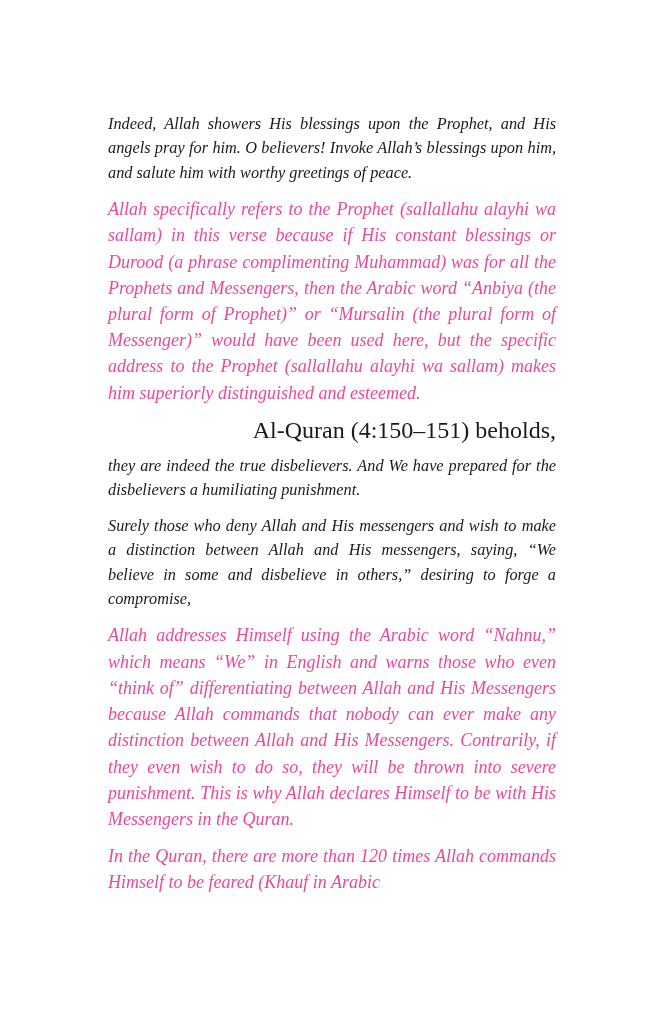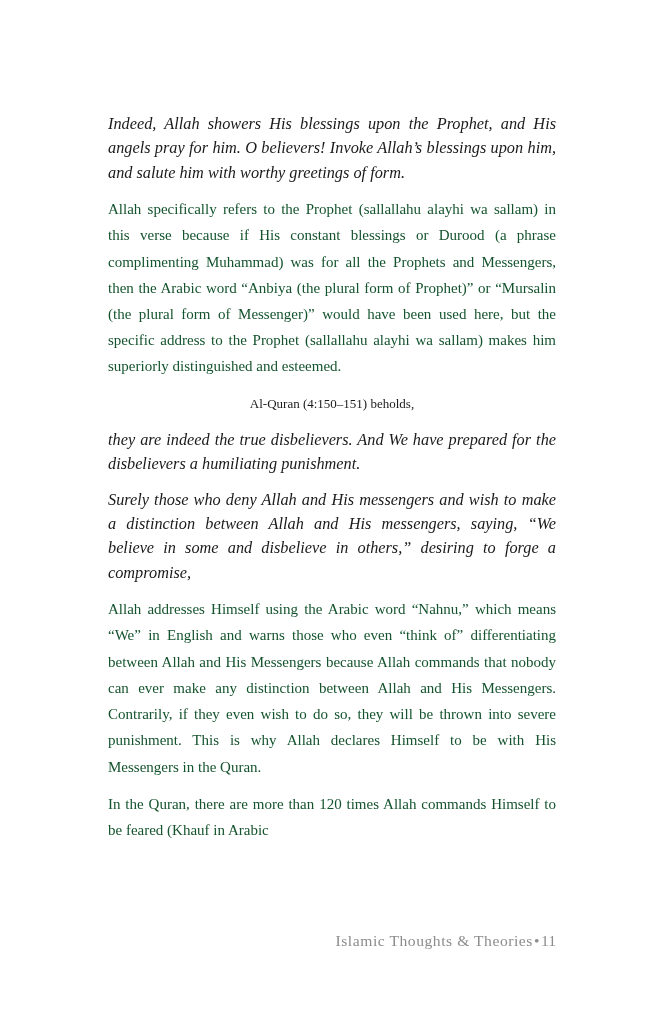--- a/index.html
+++ b/index.html
@@ -32,47 +32,48 @@
     width: 448px;
   }
 
   
   .block {
     margin: 0;
   }
 
   
   .body-para {
-    font-size: 15px;
+    font-size: 18px;
     line-height: 26.2px;
     text-align: justify;
     text-justify: inter-word;
-    color: #14532d;
+    color: #ec4899;
     margin-bottom: 11px;
+    font-style: italic;
   }
   .body-para:last-child {
     margin-bottom: 0;
   }
 
   
   .quote-para {
     font-size: 16.3px;
     line-height: 24.4px;
     font-style: italic;
     text-align: justify;
     text-justify: inter-word;
     color: #1a1a1a;
     margin-bottom: 11px;
   }
 
   
   .citation-para {
-    font-size: 13px;
+    font-size: 24px;
     line-height: 26.2px;
-    text-align: center;
+    text-align: right;
     color: #1a1a1a;
     margin-bottom: 11px;
   }
 
   
   .body-para.continues {
     margin-bottom: 0;
   }
 
   
@@ -95,33 +96,30 @@
     letter-spacing: 0;
   }
 </style>
 </head>
 <body>
 
 <div class="page">
 
   <div class="text-column">
 
-    <p class="block quote-para">Indeed, Allah showers His blessings upon the Prophet, and His angels pray for him. O believers! Invoke Allah’s blessings upon him, and salute him with worthy greetings of form.</p>
+    <p class="block quote-para">Indeed, Allah showers His blessings upon the Prophet, and His angels pray for him. O believers! Invoke Allah’s blessings upon him, and salute him with worthy greetings of peace.</p>
 
     <p class="block body-para">Allah specifically refers to the Prophet (sallallahu alayhi wa sallam) in this verse because if His constant blessings or Durood (a phrase complimenting Muhammad) was for all the Prophets and Messengers, then the Arabic word “Anbiya (the plural form of Prophet)” or “Mursalin (the plural form of Messenger)” would have been used here, but the specific address to the Prophet (sallallahu alayhi wa sallam) makes him superiorly distinguished and esteemed.</p>
 
     <p class="block citation-para">Al-Quran (4:150–151) beholds,</p>
 
     <p class="block quote-para">they are indeed the true disbelievers. And We have prepared for the disbelievers a humiliating punishment.</p>
 
     <p class="block quote-para">Surely those who deny Allah and His messengers and wish to make a distinction between Allah and His messengers, saying, “We believe in some and disbelieve in others,” desiring to forge a compromise,</p>
 
     <p class="block body-para">Allah addresses Himself using the Arabic word “Nahnu,” which means “We” in English and warns those who even “think of” differentiating between Allah and His Messengers because Allah commands that nobody can ever make any distinction between Allah and His Messengers. Contrarily, if they even wish to do so, they will be thrown into severe punishment. This is why Allah declares Himself to be with His Messengers in the Quran.</p>
 
     <p class="block body-para continues">In the Quran, there are more than 120 times Allah commands Himself to be feared (Khauf in Arabic</p>
 
   </div>
 
-  <div class="page-footer">
-    <span>Islamic Thoughts &amp; Theories</span><span class="footer-sep">•</span><span class="footer-page-number">11</span>
-  </div>
 
 </div>
 
 </body></html>

